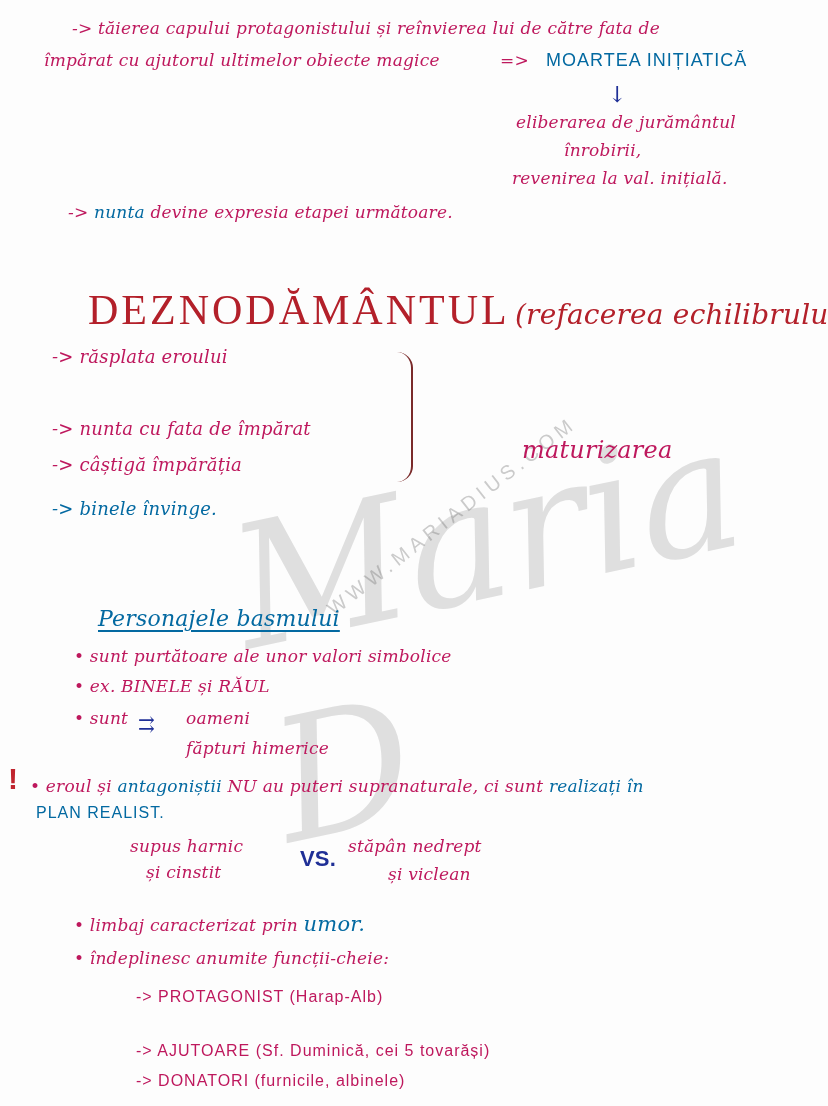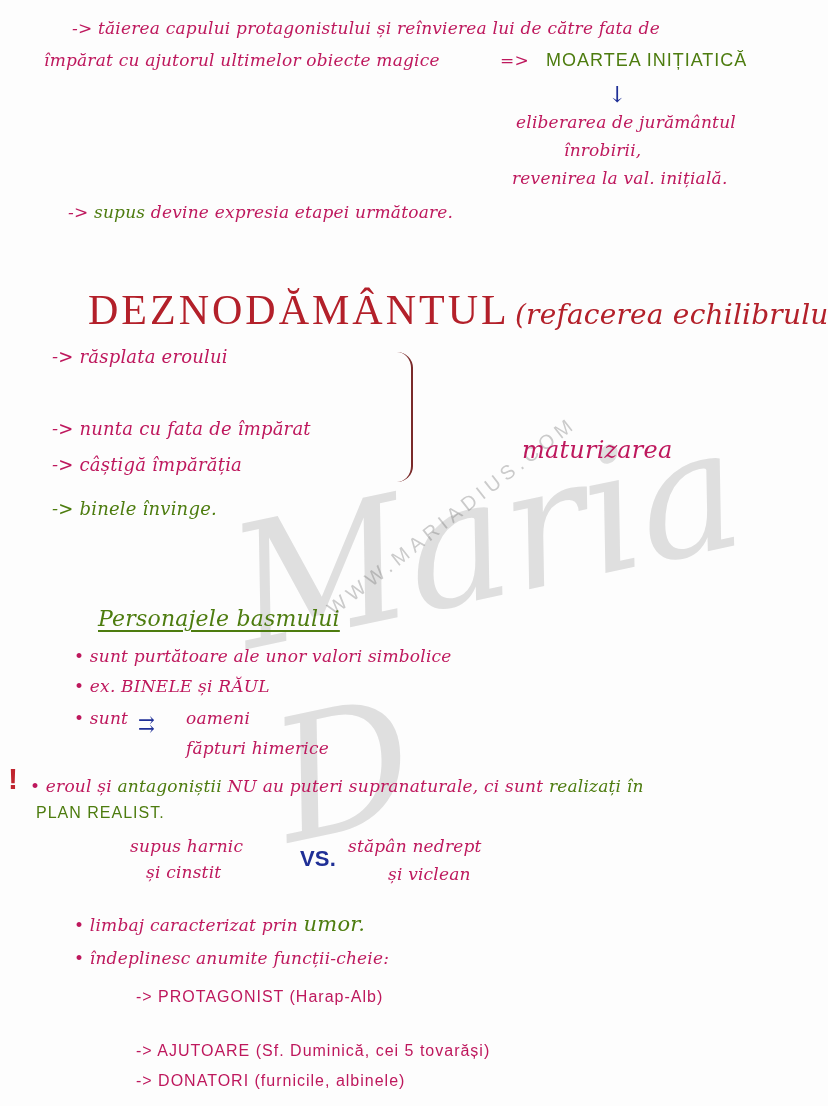--- a/index.html
+++ b/index.html
@@ -6,21 +6,21 @@
   body {
     width: 828px; height: 1106px; overflow: hidden; position: relative;
     background: #fdfdfd;
     font-family: "DejaVu Serif", serif;
     font-style: italic;
     color: #1c2a8c;
   }
   .page { position: absolute; inset: 0; }
   .line { position: absolute; white-space: nowrap; letter-spacing: 0.2px; }
   .blue { color: #be185d; }
-  .red { color: #4d7c0f; }
+  .red { color: #0369a1; }
   .caps { font-family: "Liberation Sans", sans-serif; font-style: normal; letter-spacing: 1px; }
   .f18 { font-size: 18px; }
   .f17 { font-size: 17px; }
   .f16 { font-size: 16px; }
   .title-big {
     font-family: "Liberation Serif", serif; font-style: normal;
     font-size: 42px; letter-spacing: 3px; font-weight: normal;
     color: #b3202a;
   }
   .title-sub { font-size: 28px; color: #b3202a; }
@@ -60,21 +60,21 @@
   <div class="line blue f17" style="left:44px; top:50px;">împărat cu ajutorul ultimelor obiecte magice</div>
   <div class="line blue f17" style="left:500px; top:50px;">=&gt;</div>
   <div class="line red caps f18" style="left:546px; top:50px;">MOARTEA INIȚIATICĂ</div>
   <div class="arrow-down" style="left:608px; top:82px;">↓</div>
   <div class="line blue f17" style="left:516px; top:112px;">eliberarea de jurământul</div>
   <div class="line blue f17" style="left:564px; top:140px;">înrobirii,</div>
   <div class="line blue f17" style="left:512px; top:168px;">revenirea la val. inițială.</div>
 
   <div class="line f17" style="left:68px; top:202px;">
     <span class="blue">-&gt;</span>
-    <span class="red">supus</span>
+    <span class="red">nunta</span>
     <span class="blue">devine expresia etapei următoare.</span>
   </div>
 
   <div class="line" style="left:88px; top:286px;">
     <span class="title-big">DEZNODĂMÂNTUL</span>
     <span class="title-sub">(refacerea echilibrului)</span>
   </div>
 
   <div class="line blue f18" style="left:52px; top:346px;">-&gt; răsplata eroului</div>
   <div class="line blue f18" style="left:52px; top:418px;">-&gt; nunta cu fata de împărat</div>

